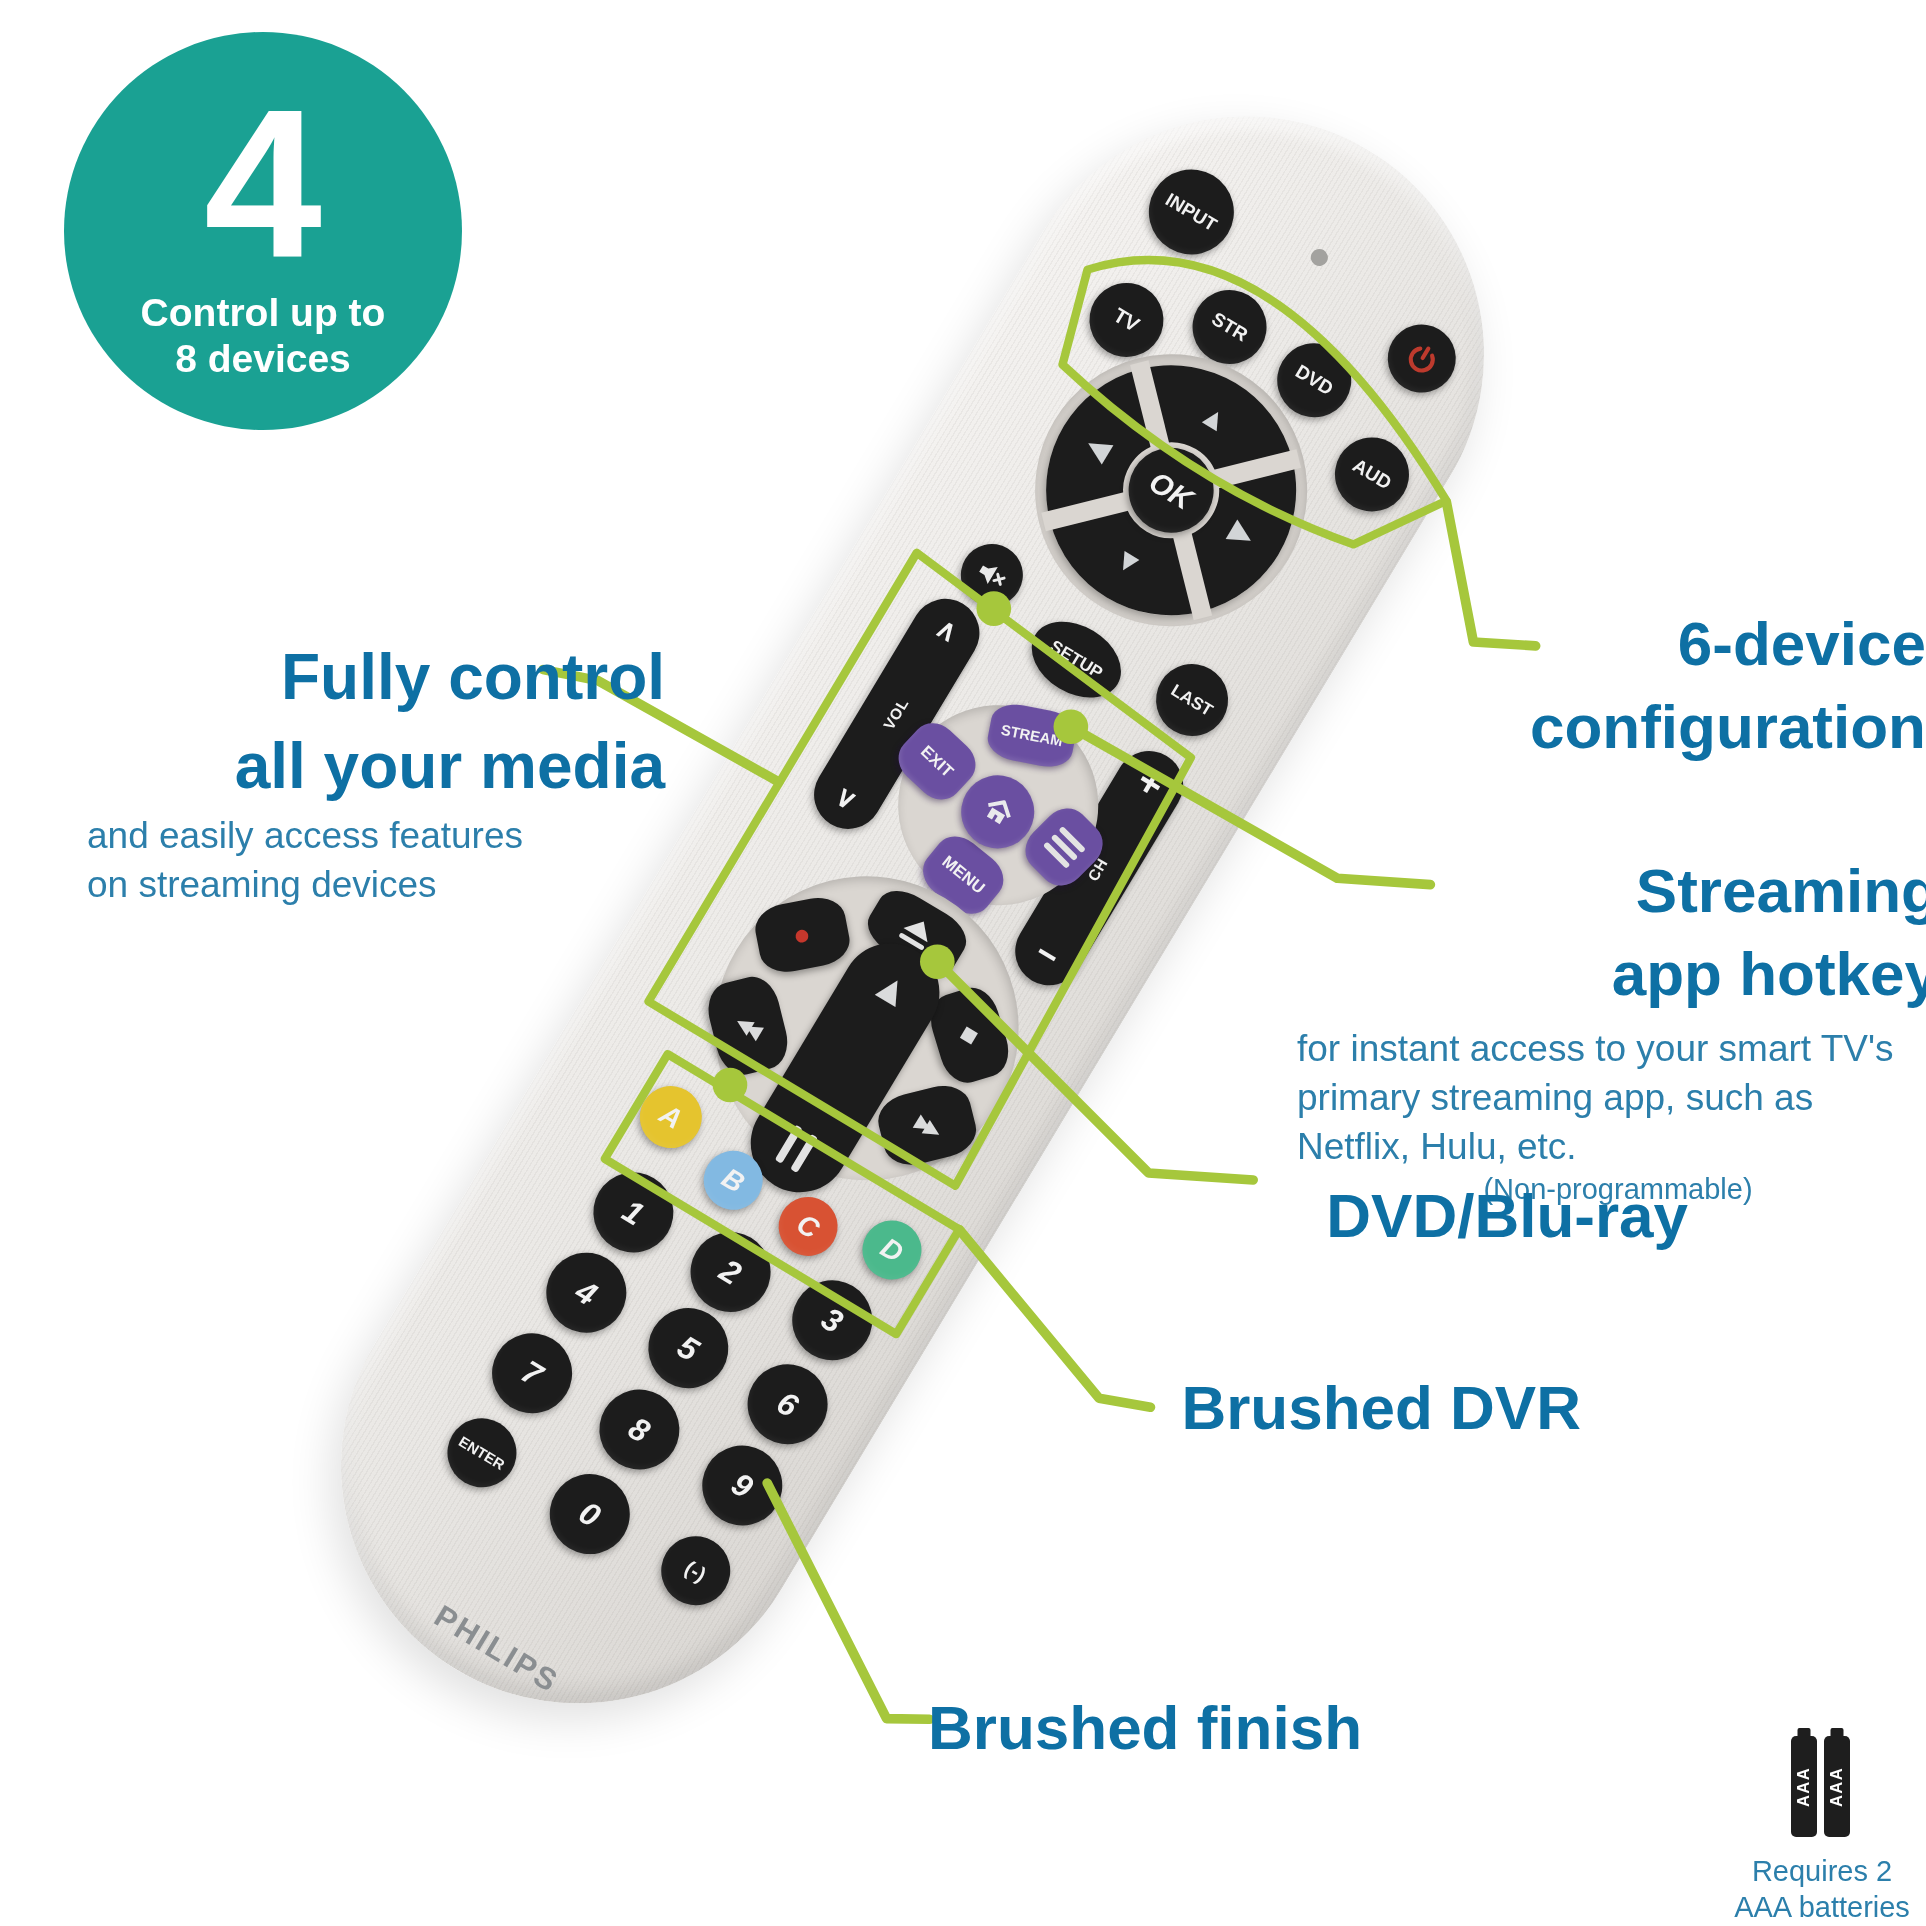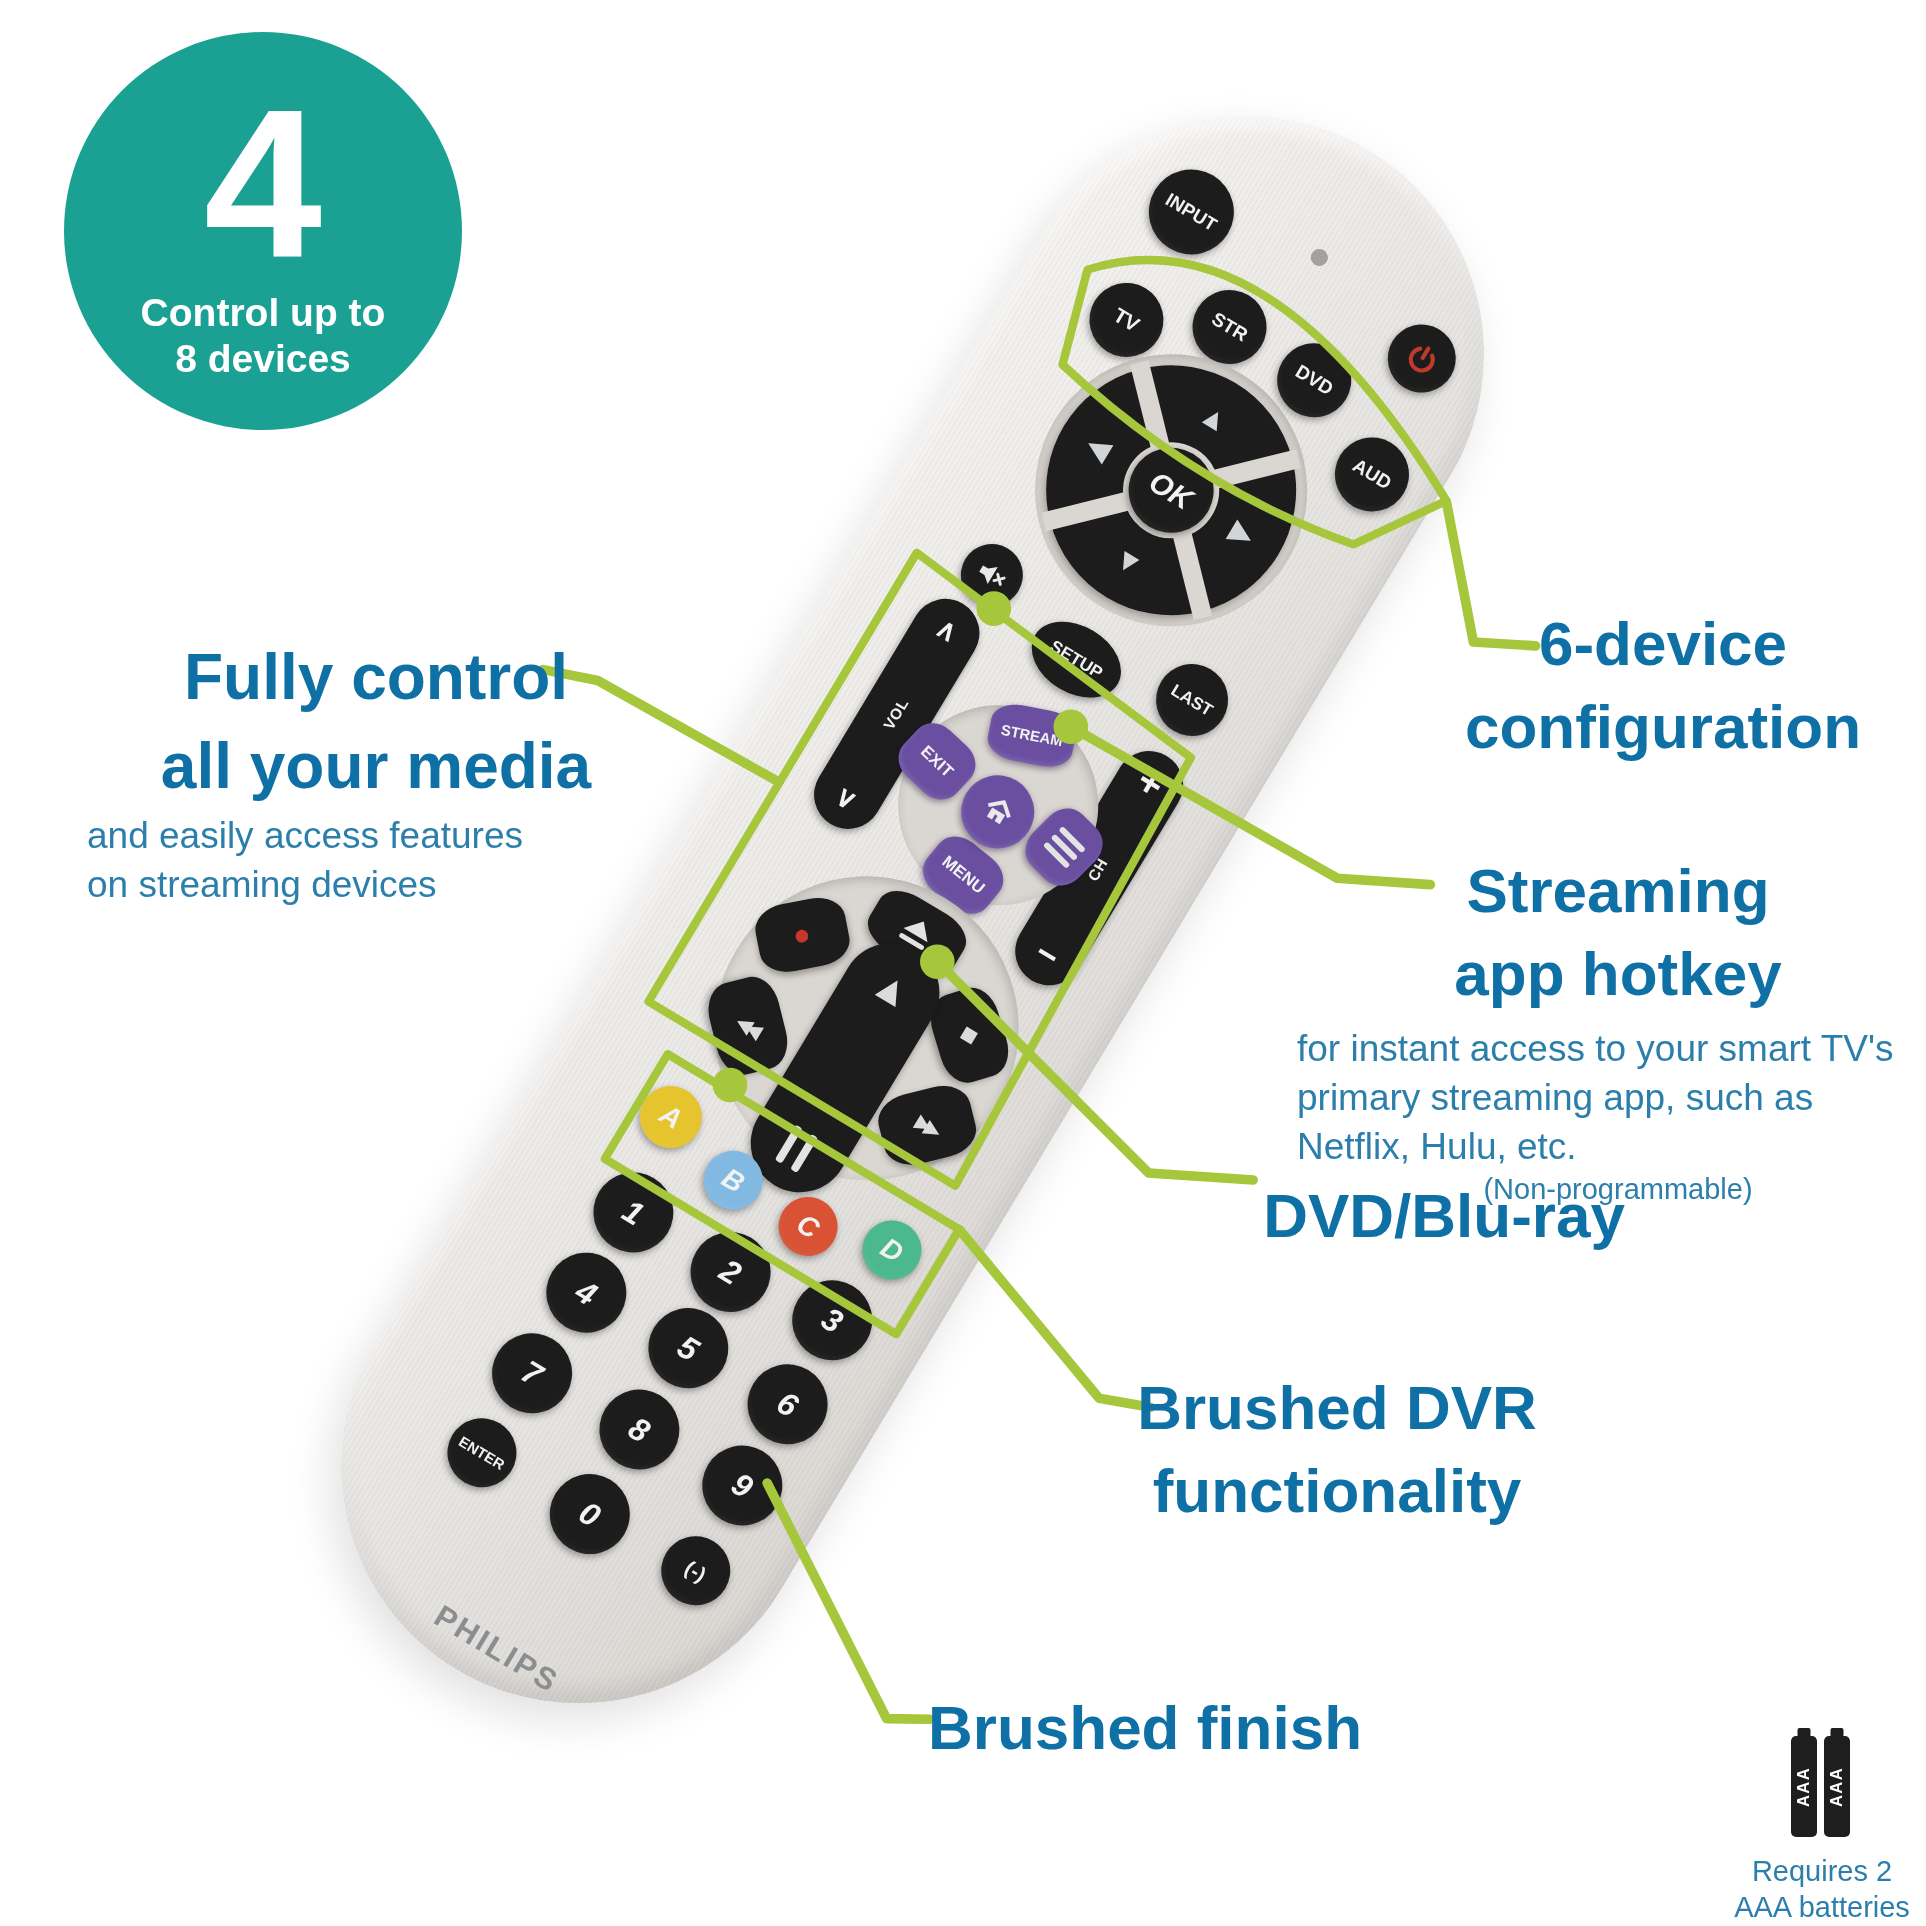--- a/index.html
+++ b/index.html
@@ -36,21 +36,21 @@
           justify-content:space-between;box-shadow:0 3.2px 7.7px rgba(0,0,0,0.35);}
   .vert{transform:rotate(-90deg);font-size:15.4px;font-weight:bold;letter-spacing:0.6px;}
   .tri{width:0;height:0;}
   .arrow{position:absolute;transform:translate(-50%,-50%);color:#d2d5d7;font-size:29.5px;}
   .digit{font-style:italic;font-size:32px;}
   .bar{background:#e3e3e3;border-radius:3.2px;}
   .brand{position:absolute;transform:translate(-50%,-50%);color:#8a8e91;
          font-size:31px;font-weight:bold;letter-spacing:2.6px;}
 
   
-  .head{color:#0e70a4;font-weight:bold;font-size:62px;line-height:83px;text-align:center;}
+  .head{color:#0e70a4;font-weight:bold;font-size:62px;line-height:83px;text-align:right;}
   .sub{color:#2c7fab;font-size:37px;line-height:49px;text-align:left;}
   .note{color:#2c7fab;font-size:29px;line-height:36px;text-align:center;}
   .cx{transform:translateX(-50%);}
 
   
   .cell{position:absolute;width:26px;height:101px;background:#1e1e1e;border-radius:5.1px;}
   .cell .nub{position:absolute;top:-7.7px;left:50%;transform:translateX(-50%);
              width:13px;height:7.7px;background:#1e1e1e;border-radius:1.9px 1.9px 0 0;}
   .cell .aaa{position:absolute;left:50%;top:50%;transform:translate(-50%,-50%) rotate(-90deg);
              color:#fff;font-size:16.7px;font-weight:bold;letter-spacing:1.3px;}
@@ -285,21 +285,20 @@
 
 <div class="abs cx" style="left:1444px;top:1174px;width:488px;">
   <div class="head">
     <div>DVD/Blu-ray</div>
   </div>
 </div>
 
 <div class="abs cx" style="left:1337px;top:1366px;width:488px;">
   <div class="head">
     <div>Brushed DVR</div>
-    <div>functionality</div>
   </div>
 </div>
 
 <div class="abs" style="left:928px;top:1686px;">
   <div class="head" style="text-align:left;">Brushed finish</div>
 </div>
 
 <div class="abs" style="left:1791px;top:1736px;">
   <div class="cell" style="left:0;top:0;">
     <div class="nub"></div>

